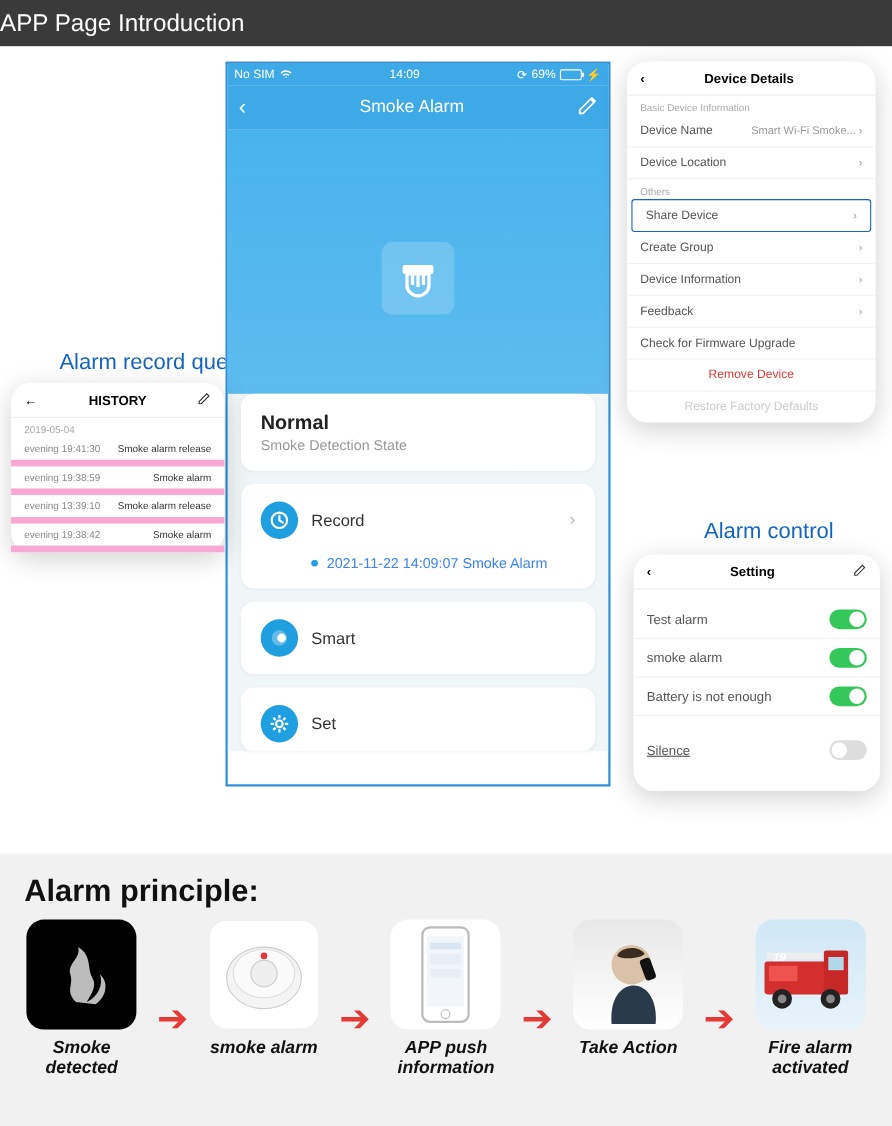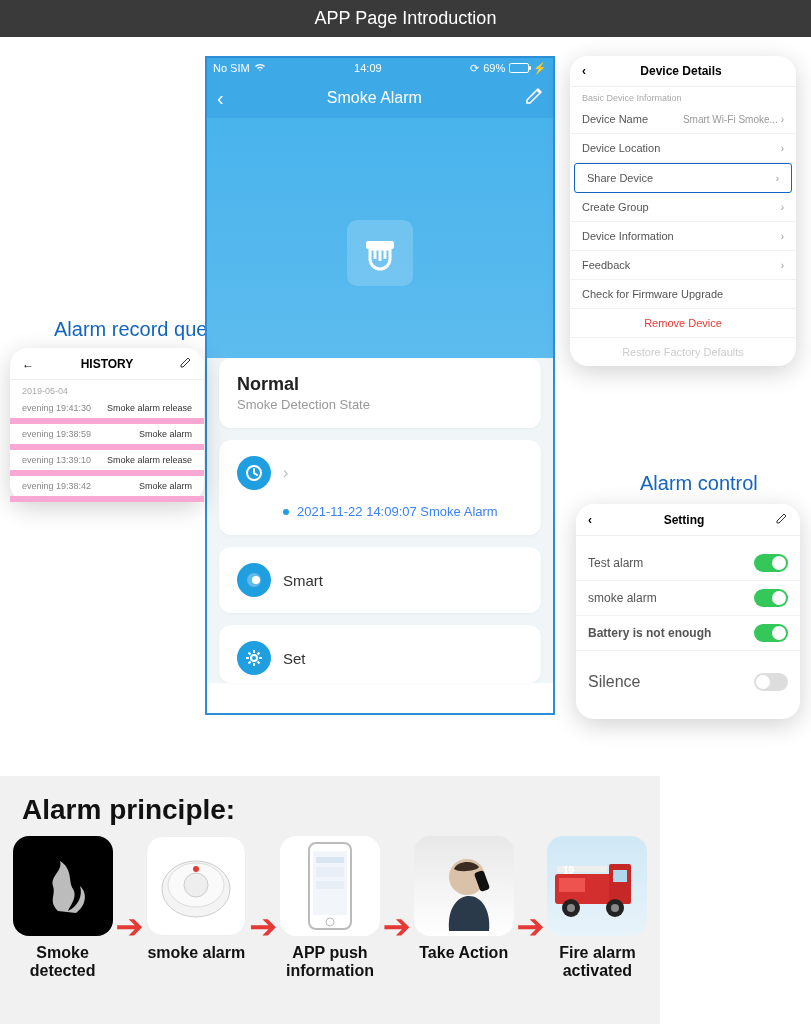--- a/index.html
+++ b/index.html
@@ -1,18 +1,18 @@
 <!DOCTYPE html>
 <html><head>
 <meta charset="utf-8">
 <style>
   * { margin: 0; padding: 0; box-sizing: border-box; font-family: -apple-system, BlinkMacSystemFont, "Segoe UI", Helvetica, Arial, sans-serif; }
   body { width: 811px; height: 1024px; background: #fff; position: relative; overflow: hidden; }
 
-  .header-bar { background: #3a3a3a; color: #fff; text-align: center; padding: 8px 0; font-size: 18px; font-weight: 500; }
+  .header-bar { background: #3a3a3a; color: #fff; text-align: left; padding: 8px 0; font-size: 22px; font-weight: 500; }
 
   
   .callout-label { position: absolute; color: #1565c0; font-size: 20px; }
 
   
   .phone-main {
     position: absolute; left: 205px; top: 56px; width: 350px; height: 659px;
     border: 2px solid #2c8fd6; background: #fff; overflow: hidden;
   }
   .status-bar { height: 20px; background: #3da9e6; color: #fff; font-size: 11px; display: flex; align-items: center; padding: 0 6px; justify-content: space-between; }
@@ -44,24 +44,24 @@
   .toggle.on { background:#34c759; }
   .toggle.off { background:#ddd; }
   .toggle::after { content:""; position:absolute; width:14px; height:14px; border-radius:50%; background:#fff; top:2px; }
   .toggle.on::after { right:2px; }
   .toggle.off::after { left:2px; }
 
   .history-row { display:flex; align-items:center; justify-content:space-between; padding:5px 12px; border-bottom:6px solid #f9a8d4; font-size:9px; color:#888; }
   .history-row .ev { color:#333; font-size:9px; }
 
   
-  .bottom { position:absolute; left:0; bottom:0; width:660px; height:248px; background:#f1f1f1; }
+  .bottom { position:absolute; left:0; bottom:0; width:811px; height:248px; background:#f1f1f1; }
   .bottom h2 { font-size:28px; font-weight:700; padding:18px 0 6px 22px; color:#111; }
   .flow { display:flex; align-items:flex-start; justify-content:space-around; padding: 4px 10px 0; }
-  .flow-item { text-align:center; width:120px; }
+  .flow-item { text-align:center; width:120px;font-style:italic; }
   .thumb { width:100px; height:100px; border-radius:16px; margin:0 auto 8px; display:flex; align-items:center; justify-content:center; overflow:hidden; }
   .flow-label { font-size:16px; font-weight:600; color:#111; line-height:1.15; }
   .arrow { color:#e53935; font-size:34px; align-self:center; margin-top:35px; flex:none; }
 
   .battery { width:20px; height:10px; border:1px solid #fff; border-radius:2px; position:relative; }
   .battery::after { content:""; position:absolute; right:-3px; top:2px; width:2px; height:4px; background:#fff; border-radius:1px; }
   .battery-fill { height:100%; width:70%; background:#4cd964; }
 </style>
 </head>
 <body>
@@ -116,20 +116,21 @@
       <div class="card-sub">Smoke Detection State</div>
     </div>
     <div class="card">
       <div class="row-item">
         <div class="row-icon" style="background:#1f9ee0;">
           <svg width="18" height="18" viewBox="0 0 18 18">
               <circle cx="9" cy="9" r="7" fill="none" stroke="#fff" stroke-width="2"></circle>
               <path d="M9 5 V9 L12 11" stroke="#fff" stroke-width="2" fill="none" stroke-linecap="round"></path>
             </svg>
         </div>
+        <span class="row-label">Record</span>
         <span class="chev">›</span>
       </div>
       <div class="record-line">
         <span class="dot"></span>
         <span>2021-11-22 14:09:07 Smoke Alarm</span>
       </div>
     </div>
     <div class="card">
       <div class="row-item">
         <div class="row-icon" style="background:#1f9ee0;">
@@ -163,20 +164,21 @@
   </div>
   <div class="panel-section">Basic Device Information</div>
   <div class="panel-row">
     <span>Device Name</span>
     <span class="val"><span>Smart Wi-Fi Smoke...</span> ›</span>
   </div>
   <div class="panel-row">
     <span>Device Location</span>
     <span class="val">›</span>
   </div>
+  <div class="panel-section">Others</div>
   <div class="panel-row" style="border:1.5px solid #1565c0; margin:0 4px; border-radius:3px;">
     <span>Share Device</span>
     <span class="val">›</span>
   </div>
   <div class="panel-row">
     <span>Create Group</span>
     <span class="val">›</span>
   </div>
   <div class="panel-row">
     <span>Device Information</span>
@@ -241,25 +243,25 @@
   <div style="height:10px;"></div>
   <div id="settings-rows">
       <div class="panel-row" style="font-size: 12px;">
         <span>Test alarm</span>
         <span class="toggle on"></span>
       </div>
       <div class="panel-row" style="font-size: 12px;">
         <span>smoke alarm</span>
         <span class="toggle on"></span>
       </div>
-      <div class="panel-row" style="font-size: 12px; font-weight: bold;">
+      <div class="panel-row" style="font-size: 12px;">
         <span>Battery is not enough</span>
         <span class="toggle on"></span>
       </div>
-      <div class="panel-row" style="border-bottom: none; margin-top: 14px; font-size: 16px;">
+      <div class="panel-row" style="border-bottom: none; margin-top: 14px; font-size: 12px; text-decoration: underline;">
         <span>Silence</span>
         <span class="toggle off"></span>
       </div>
     </div>
 </div>
 
 <div class="bottom">
   <h2>Alarm principle:</h2>
   <div class="flow">
     <div class="flow-item">

